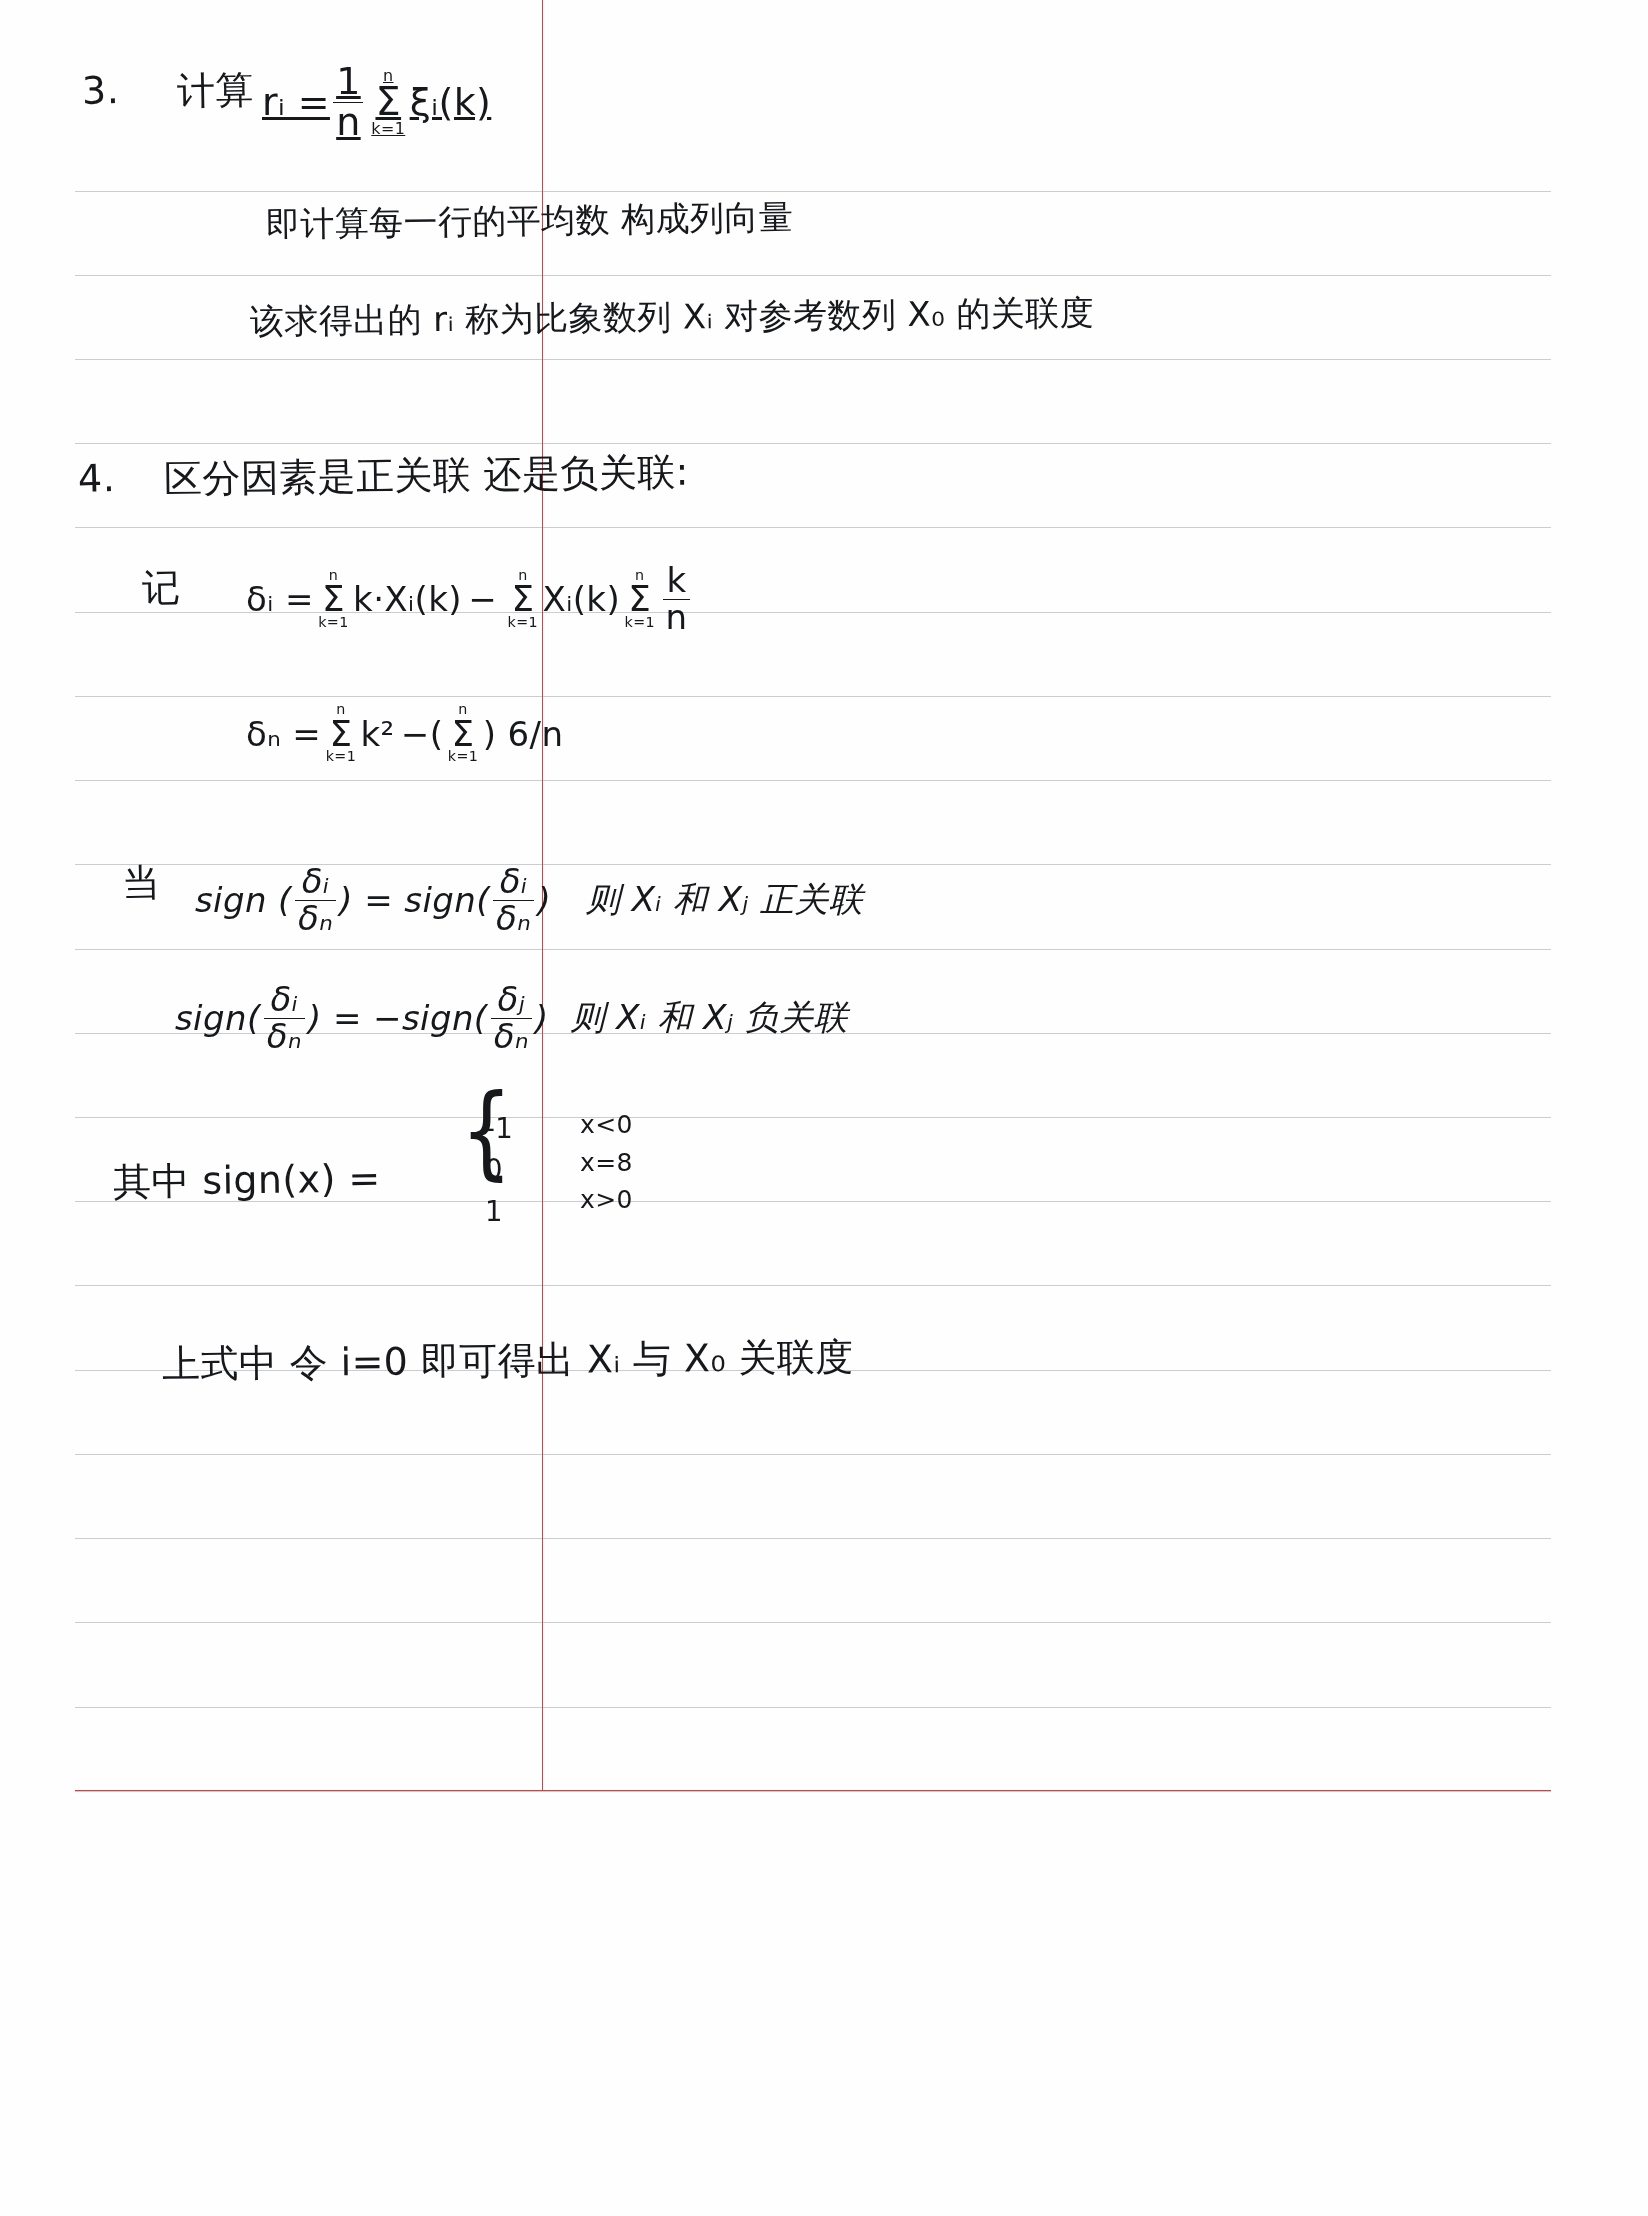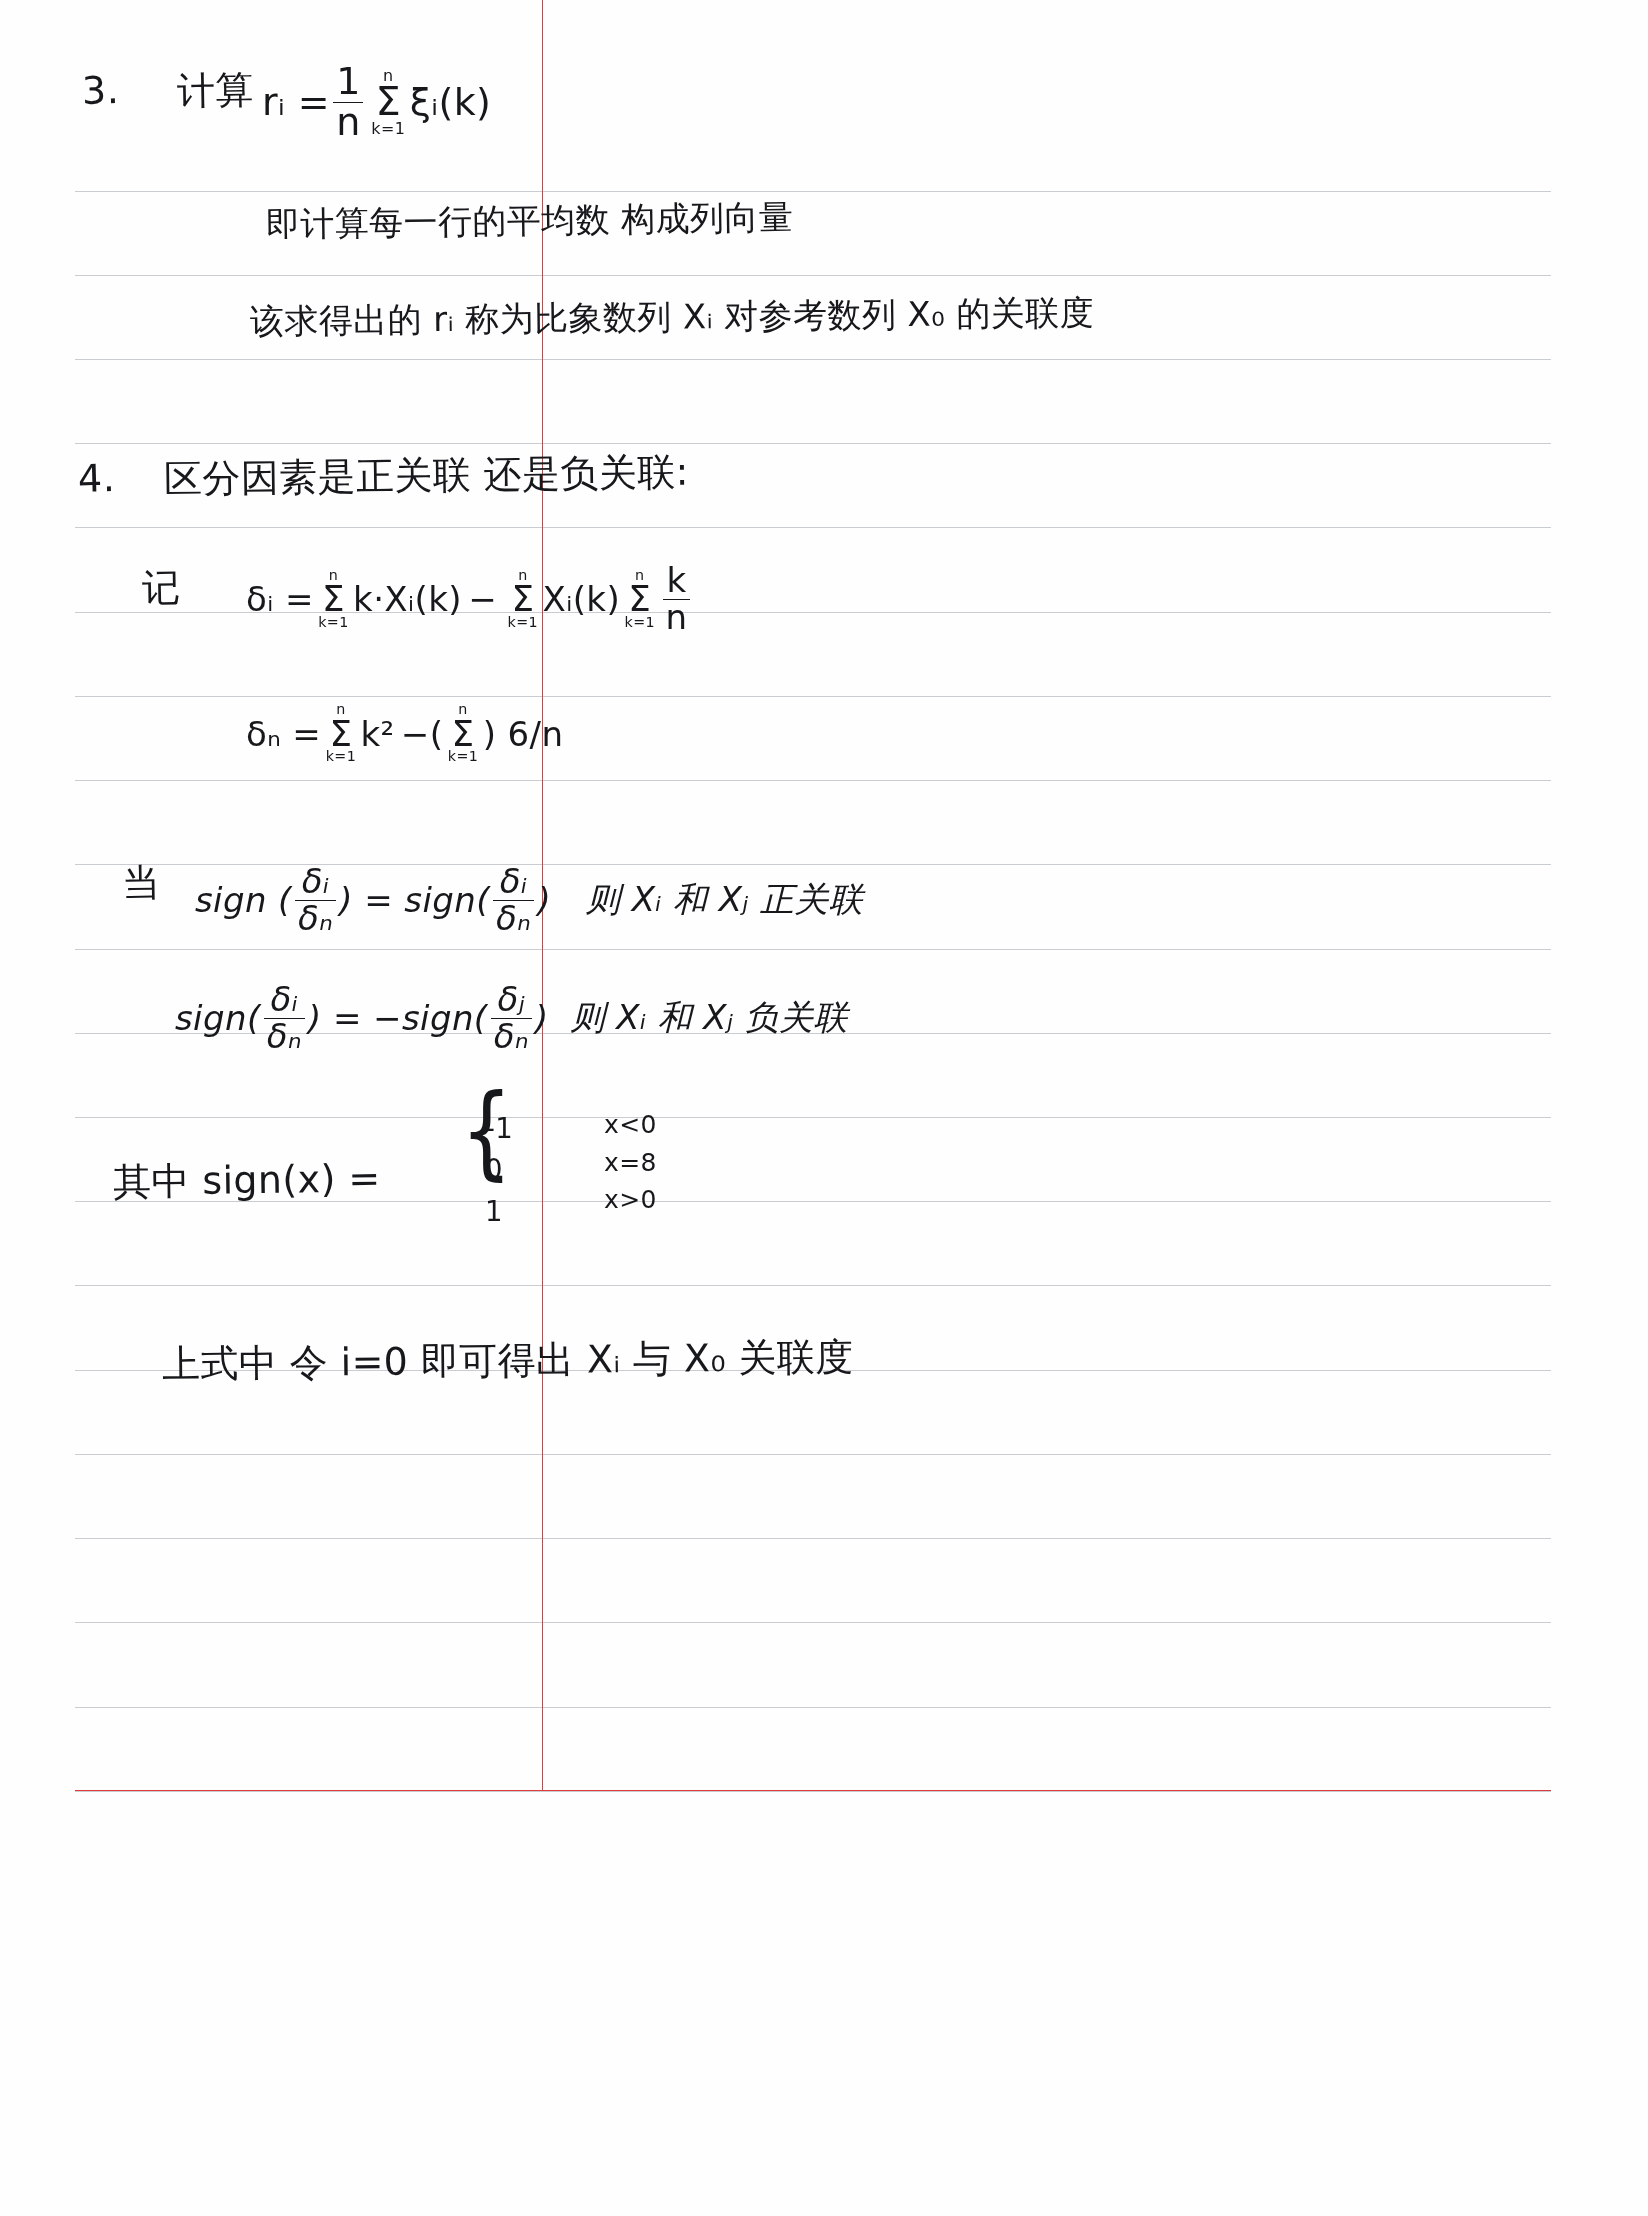--- a/index.html
+++ b/index.html
@@ -142,21 +142,21 @@
   <div class="rule" style="top:1791px"></div>
 
   <div class="margin-line" style="left:542px; top:0; height:1791px;"></div>
 
   <div class="bottom-line" style="left:75px; top:1790px; width:1476px;"></div>
 
   <div class="hw ink sz-lg" style="left:82px; top:69px; transform:rotate(-1.5deg);">3.</div>
 
   <div class="hw ink sz-lg" style="left:177px; top:66px; transform:rotate(-1deg);">计算</div>
 
-  <div class="hw ink sz-lg inline-row" style="left:262px; top:62px;">
+  <div class="hw ink sz-lg inline-row" style="left:262px; top:62px;text-decoration:underline;">
     <span>rᵢ =</span>
     <span class="frac">
       <span class="num">1</span>
       <span class="den">n</span>
     </span>
     <span class="sum">
       <span class="lim">n</span>
       <span class="sig">Σ</span>
       <span class="lim">k=1</span>
     </span>
@@ -255,21 +255,21 @@
   </div>
 
   <div class="hw ink" style="left:485px; top:1108px;">
     <span class="cases">
       <span>-1</span>
       <span>0</span>
       <span>1</span>
     </span>
   </div>
 
-  <div class="hw ink" style="left:604px; top:1106px;">
+  <div class="hw ink" style="left:580px; top:1106px;">
     <span class="cases-cond" style="margin-left:0;">
       <span>x&lt;0</span>
       <span>x=8</span>
       <span>x&gt;0</span>
     </span>
   </div>
 
   <div class="hw ink sz-lg" style="left:162px; top:1339px; transform:rotate(-0.6deg);">上式中 令 i=0 即可得出 Xᵢ 与 X₀ 关联度</div>
 
 </div>

